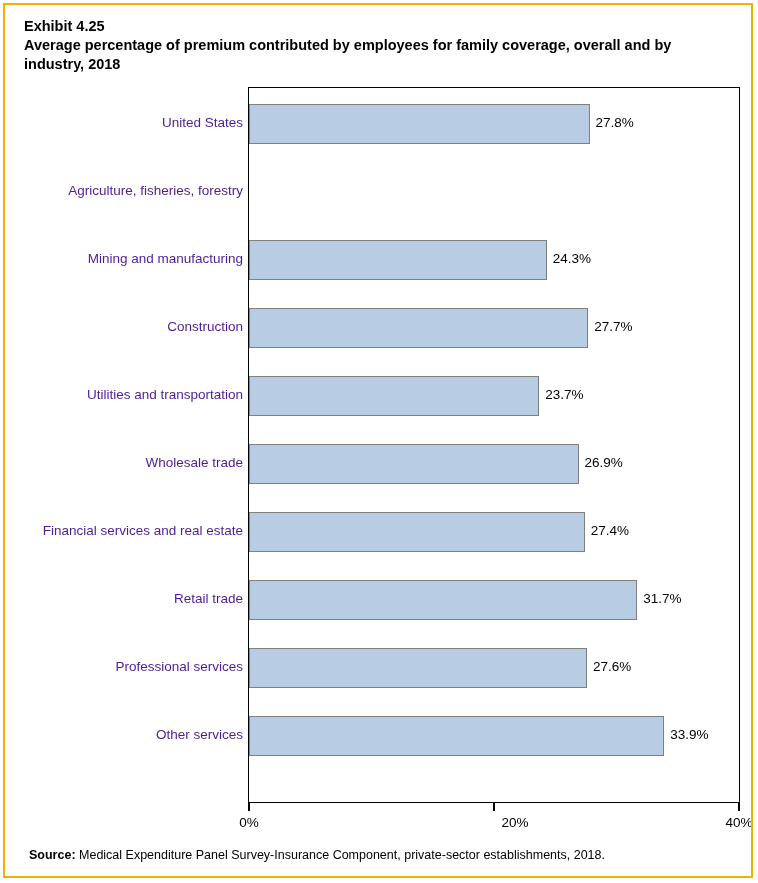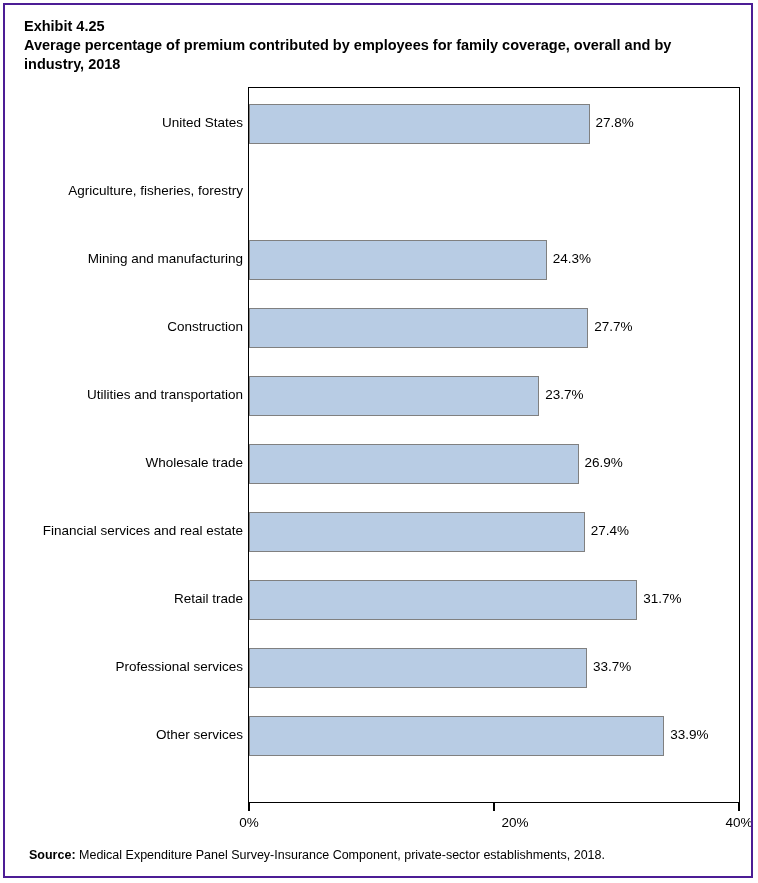--- a/index.html
+++ b/index.html
@@ -12,21 +12,21 @@
     height: 883px;
     font-family: "Liberation Sans", sans-serif;
     -webkit-font-smoothing: antialiased;
   }
   .page {
     position: absolute;
     left: 3px;
     top: 3px;
     width: 750px;
     height: 875px;
-    border: 2px solid #4c1d95;
+    border: 2px solid #eab308;
     box-sizing: border-box;
     background: #ffffff;
     overflow: hidden;
   }
 
   
   .title-block {
     position: absolute;
     left: 19px;
     top: 12px;
@@ -71,21 +71,21 @@
     left: 0;
     width: 750px;
     height: 68px;
   }
   .cat-label {
     position: absolute;
     right: 512px;           
     top: 50%;
     transform: translateY(-50%);
     font-size: 13.5px;
-    color: #000000;
+    color: #4c1d95;
     white-space: nowrap;
     text-align: right;
   }
   .bar-wrap {
     position: absolute;
     left: 244px;
     top: 50%;
     transform: translateY(-50%);
     height: 36px;
   }
@@ -196,21 +196,21 @@
           <div class="cat-label">Retail trade</div>
           <div class="bar-wrap" style="width: 388.325px;">
             <div class="bar" style="background: rgb(184, 204, 228); border-color: rgb(128, 128, 128);"></div>
             <div class="bar-value">31.7%</div>
           </div>
         </div>
         <div class="row" style="top: 627px;">
           <div class="cat-label">Professional services</div>
           <div class="bar-wrap" style="width: 338.1px;">
             <div class="bar" style="background: rgb(184, 204, 228); border-color: rgb(128, 128, 128);"></div>
-            <div class="bar-value">33.7%</div>
+            <div class="bar-value">27.6%</div>
           </div>
         </div>
         <div class="row" style="top: 695px;">
           <div class="cat-label">Other services</div>
           <div class="bar-wrap" style="width: 415.275px;">
             <div class="bar" style="background: rgb(184, 204, 228); border-color: rgb(128, 128, 128);"></div>
             <div class="bar-value">33.9%</div>
           </div>
         </div>
       </div>

